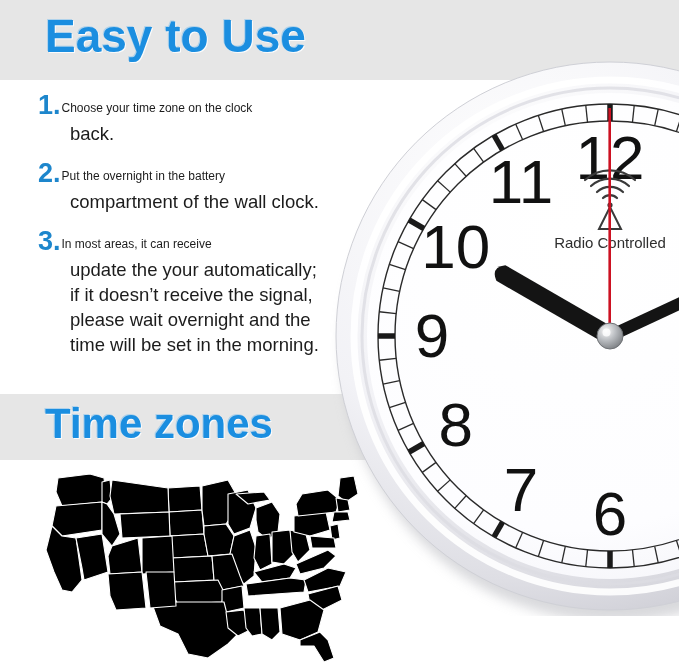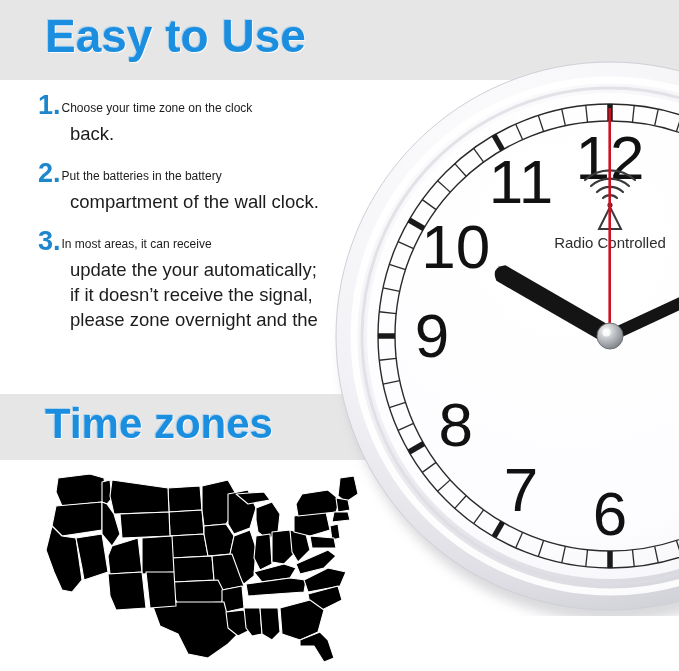--- a/index.html
+++ b/index.html
@@ -82,29 +82,30 @@
   <div class="band-title" id="title-easy">Easy to Use</div>
 
   <div id="steps">
 
     <div class="step">
       <span class="step-num">1.</span><span class="step-txt">Choose your time zone on the clock</span>
       <span class="step-line">back.</span>
     </div>
 
     <div class="step">
-      <span class="step-num">2.</span><span class="step-txt">Put the batteries in the battery</span>
+      <span class="step-num">2.</span><span class="step-txt">Put the overnight in the battery</span>
       <span class="step-line">compartment of the wall clock.</span>
     </div>
 
     <div class="step">
       <span class="step-num">3.</span><span class="step-txt">In most areas, it can receive</span>
       <span class="step-line">update the your automatically;</span>
       <span class="step-line">if it doesn’t receive the signal,</span>
-      <span class="step-line">please zone overnight and the</span>
+      <span class="step-line">please wait overnight and the</span>
+      <span class="step-line">time will be set in the morning.</span>
     </div>
 
   </div>
 
   <div class="band" id="band-tz"></div>
   <div class="band-title" id="title-tz">Time zones</div>
 
   <div id="clock-wrap">
     <svg width="560" height="556" viewBox="0 0 560 556" xmlns="http://www.w3.org/2000/svg">
       <defs>

